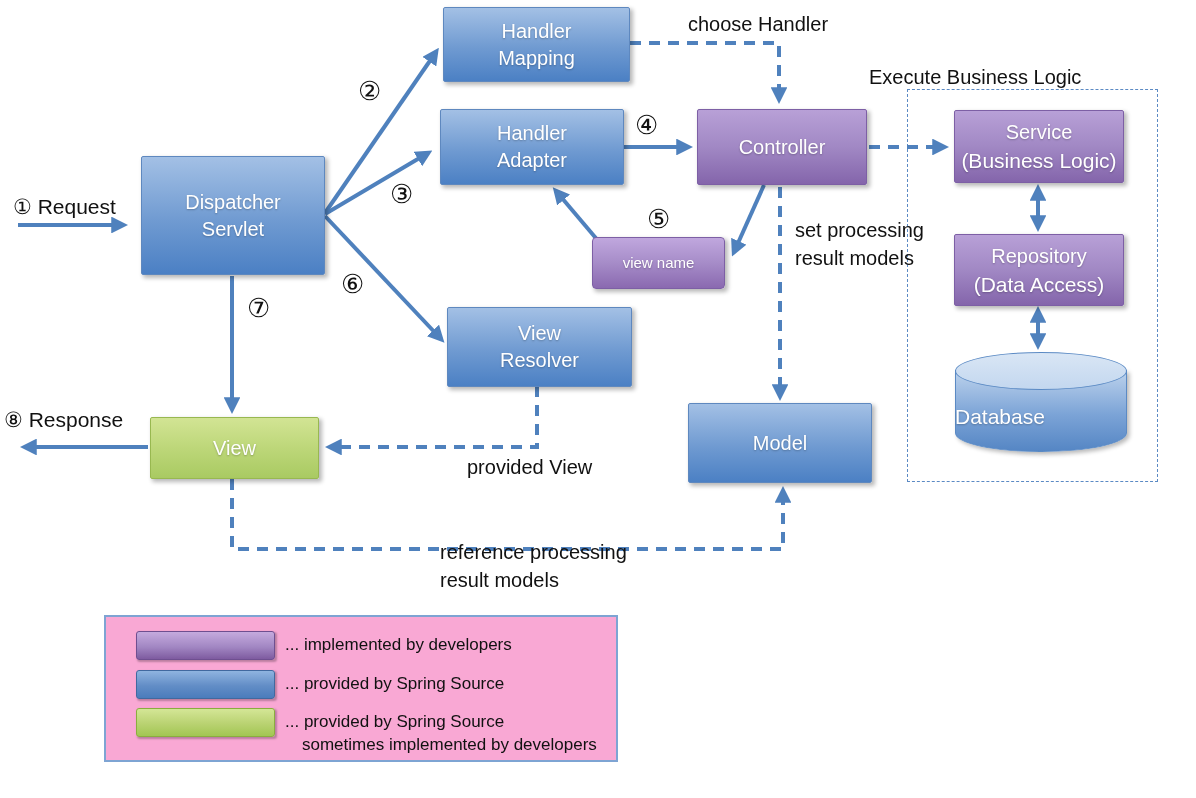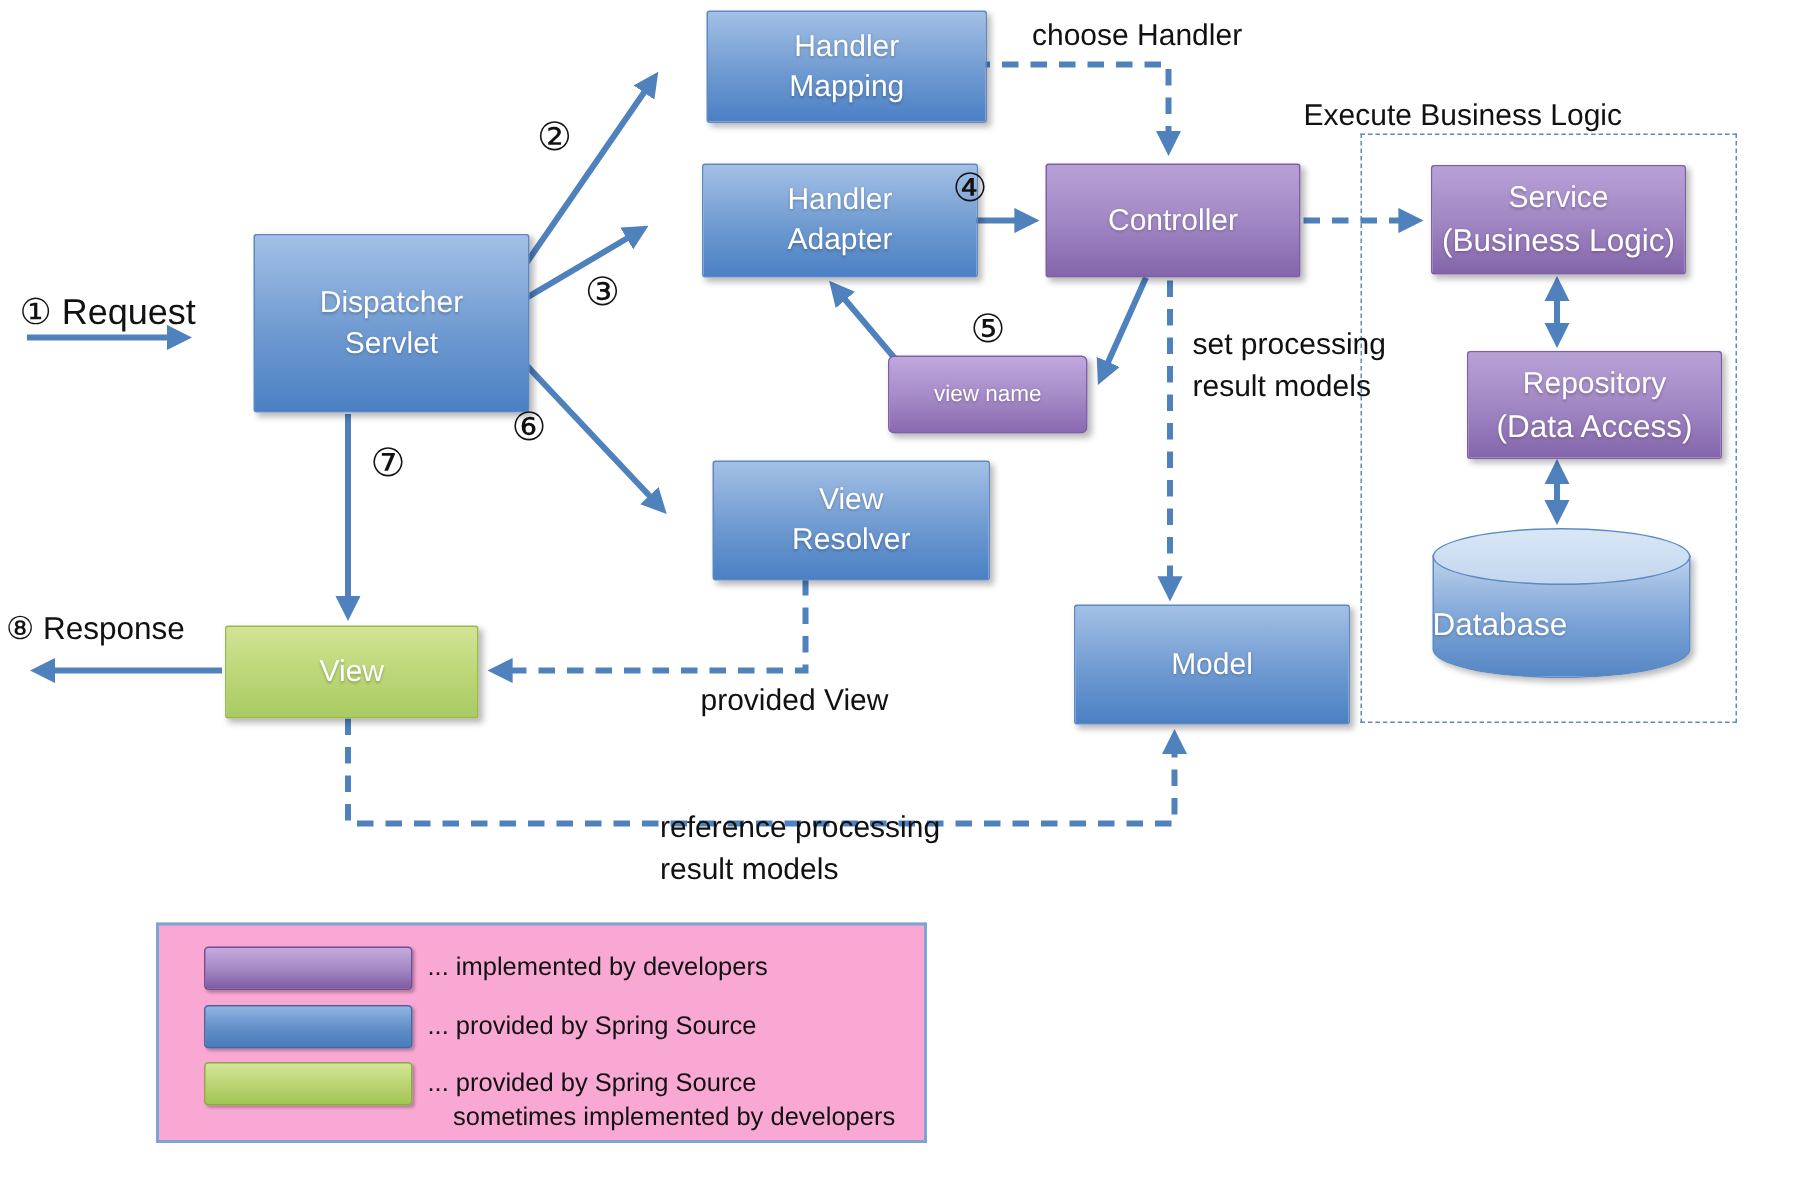--- a/index.html
+++ b/index.html
@@ -7,21 +7,21 @@
     position:relative;width:1196px;height:798px;overflow:hidden;
     font-family:"Liberation Sans",sans-serif;background:#ffffff;
   }
   svg.wires{position:absolute;left:0;top:0;pointer-events:none;}
   .box{
     position:absolute;display:flex;flex-direction:column;align-items:center;justify-content:center;
     color:#ffffff;text-align:center;white-space:pre-line;font-size:20px;line-height:1.35;
     border-radius:2px;box-shadow:2.5px 2.5px 4px rgba(0,0,0,0.28);
     text-shadow:0 1px 2px rgba(0,0,0,0.25);
   }
-  .blue{background:linear-gradient(180deg,#a3c0e5 0%,#6f9ad1 55%,#4b80c4 100%);border:1px solid #5e88bf;margin-left:28px;}
+  .blue{background:linear-gradient(180deg,#a3c0e5 0%,#6f9ad1 55%,#4b80c4 100%);border:1px solid #5e88bf;}
   .purple{background:linear-gradient(180deg,#b8a0d7 0%,#a188c4 50%,#8465ab 100%);border:1px solid #7d5fa5;}
   .green{background:linear-gradient(180deg,#d2e494 0%,#bdd779 50%,#a9ca62 100%);border:1px solid #98b850;}
   .sub{font-size:21px;line-height:1.2;margin-top:2px;}
   .blacktext{position:absolute;color:#111111;font-size:20px;white-space:pre-line;line-height:1.4;}
   .stepnum{position:absolute;color:#111111;font-size:26px;line-height:1;}
   .exec-region{position:absolute;left:907px;top:89px;width:249px;height:391px;border:1px dashed #5b8ac4;}
   
   .db{position:absolute;left:955px;top:352px;width:172px;height:100px;}
   .db .body{position:absolute;left:0;top:18px;width:170px;height:80px;border:1px solid #5b8ac4;
     background:linear-gradient(180deg,#bcd2ec 0%,#7ba3d6 55%,#5586c4 100%);
@@ -82,41 +82,41 @@
   <div class="box blue" style="left:440px;top:109px;width:182px;height:74px;">Handler
 Adapter</div>
 
   <div class="box purple" style="left:697px;top:109px;width:168px;height:74px;">Controller</div>
 
   <div class="box purple" style="left:954px;top:110px;width:168px;height:71px;">
     <span>Service</span>
     <span class="sub">(Business Logic)</span>
   </div>
 
-  <div class="box purple" style="left:954px;top:234px;width:168px;height:70px;margin-left:24px;">
+  <div class="box purple" style="left:954px;top:234px;width:168px;height:70px;">
     <span>Repository</span>
     <span class="sub">(Data Access)</span>
   </div>
 
   <div class="db">
     <div class="body"></div>
     <div class="lid"></div>
     <div class="lbl">Database</div>
   </div>
 
   <div class="box purple" style="left:592px;top:237px;width:131px;height:50px;border-radius:4px;font-size:15px;background:linear-gradient(180deg,#c0a7de 0%,#a68cc8 50%,#8a69b0 100%);">view name</div>
 
   <div class="box blue" style="left:447px;top:307px;width:183px;height:78px;">View
 Resolver</div>
 
   <div class="box green" style="left:150px;top:417px;width:167px;height:60px;">View</div>
 
   <div class="box blue" style="left:688px;top:403px;width:182px;height:78px;">Model</div>
 
-  <div class="blacktext" style="left:13px;top:192px;font-size:24px;">① Request</div>
+  <div class="blacktext" style="left:13px;top:192px;font-size:21px;">① Request</div>
   <div class="blacktext" style="left:4px;top:405px;font-size:21px;">⑧ Response</div>
   <div class="blacktext" style="left:688px;top:10px;">choose Handler</div>
   <div class="blacktext" style="left:869px;top:63px;">Execute Business Logic</div>
   <div class="blacktext" style="left:795px;top:216px;">set processing
 result models</div>
   <div class="blacktext" style="left:467px;top:453px;">provided View</div>
   <div class="blacktext" style="left:440px;top:538px;">reference processing
 result models</div>
 
   <span class="stepnum" style="left:358px;top:78px;">②</span>

